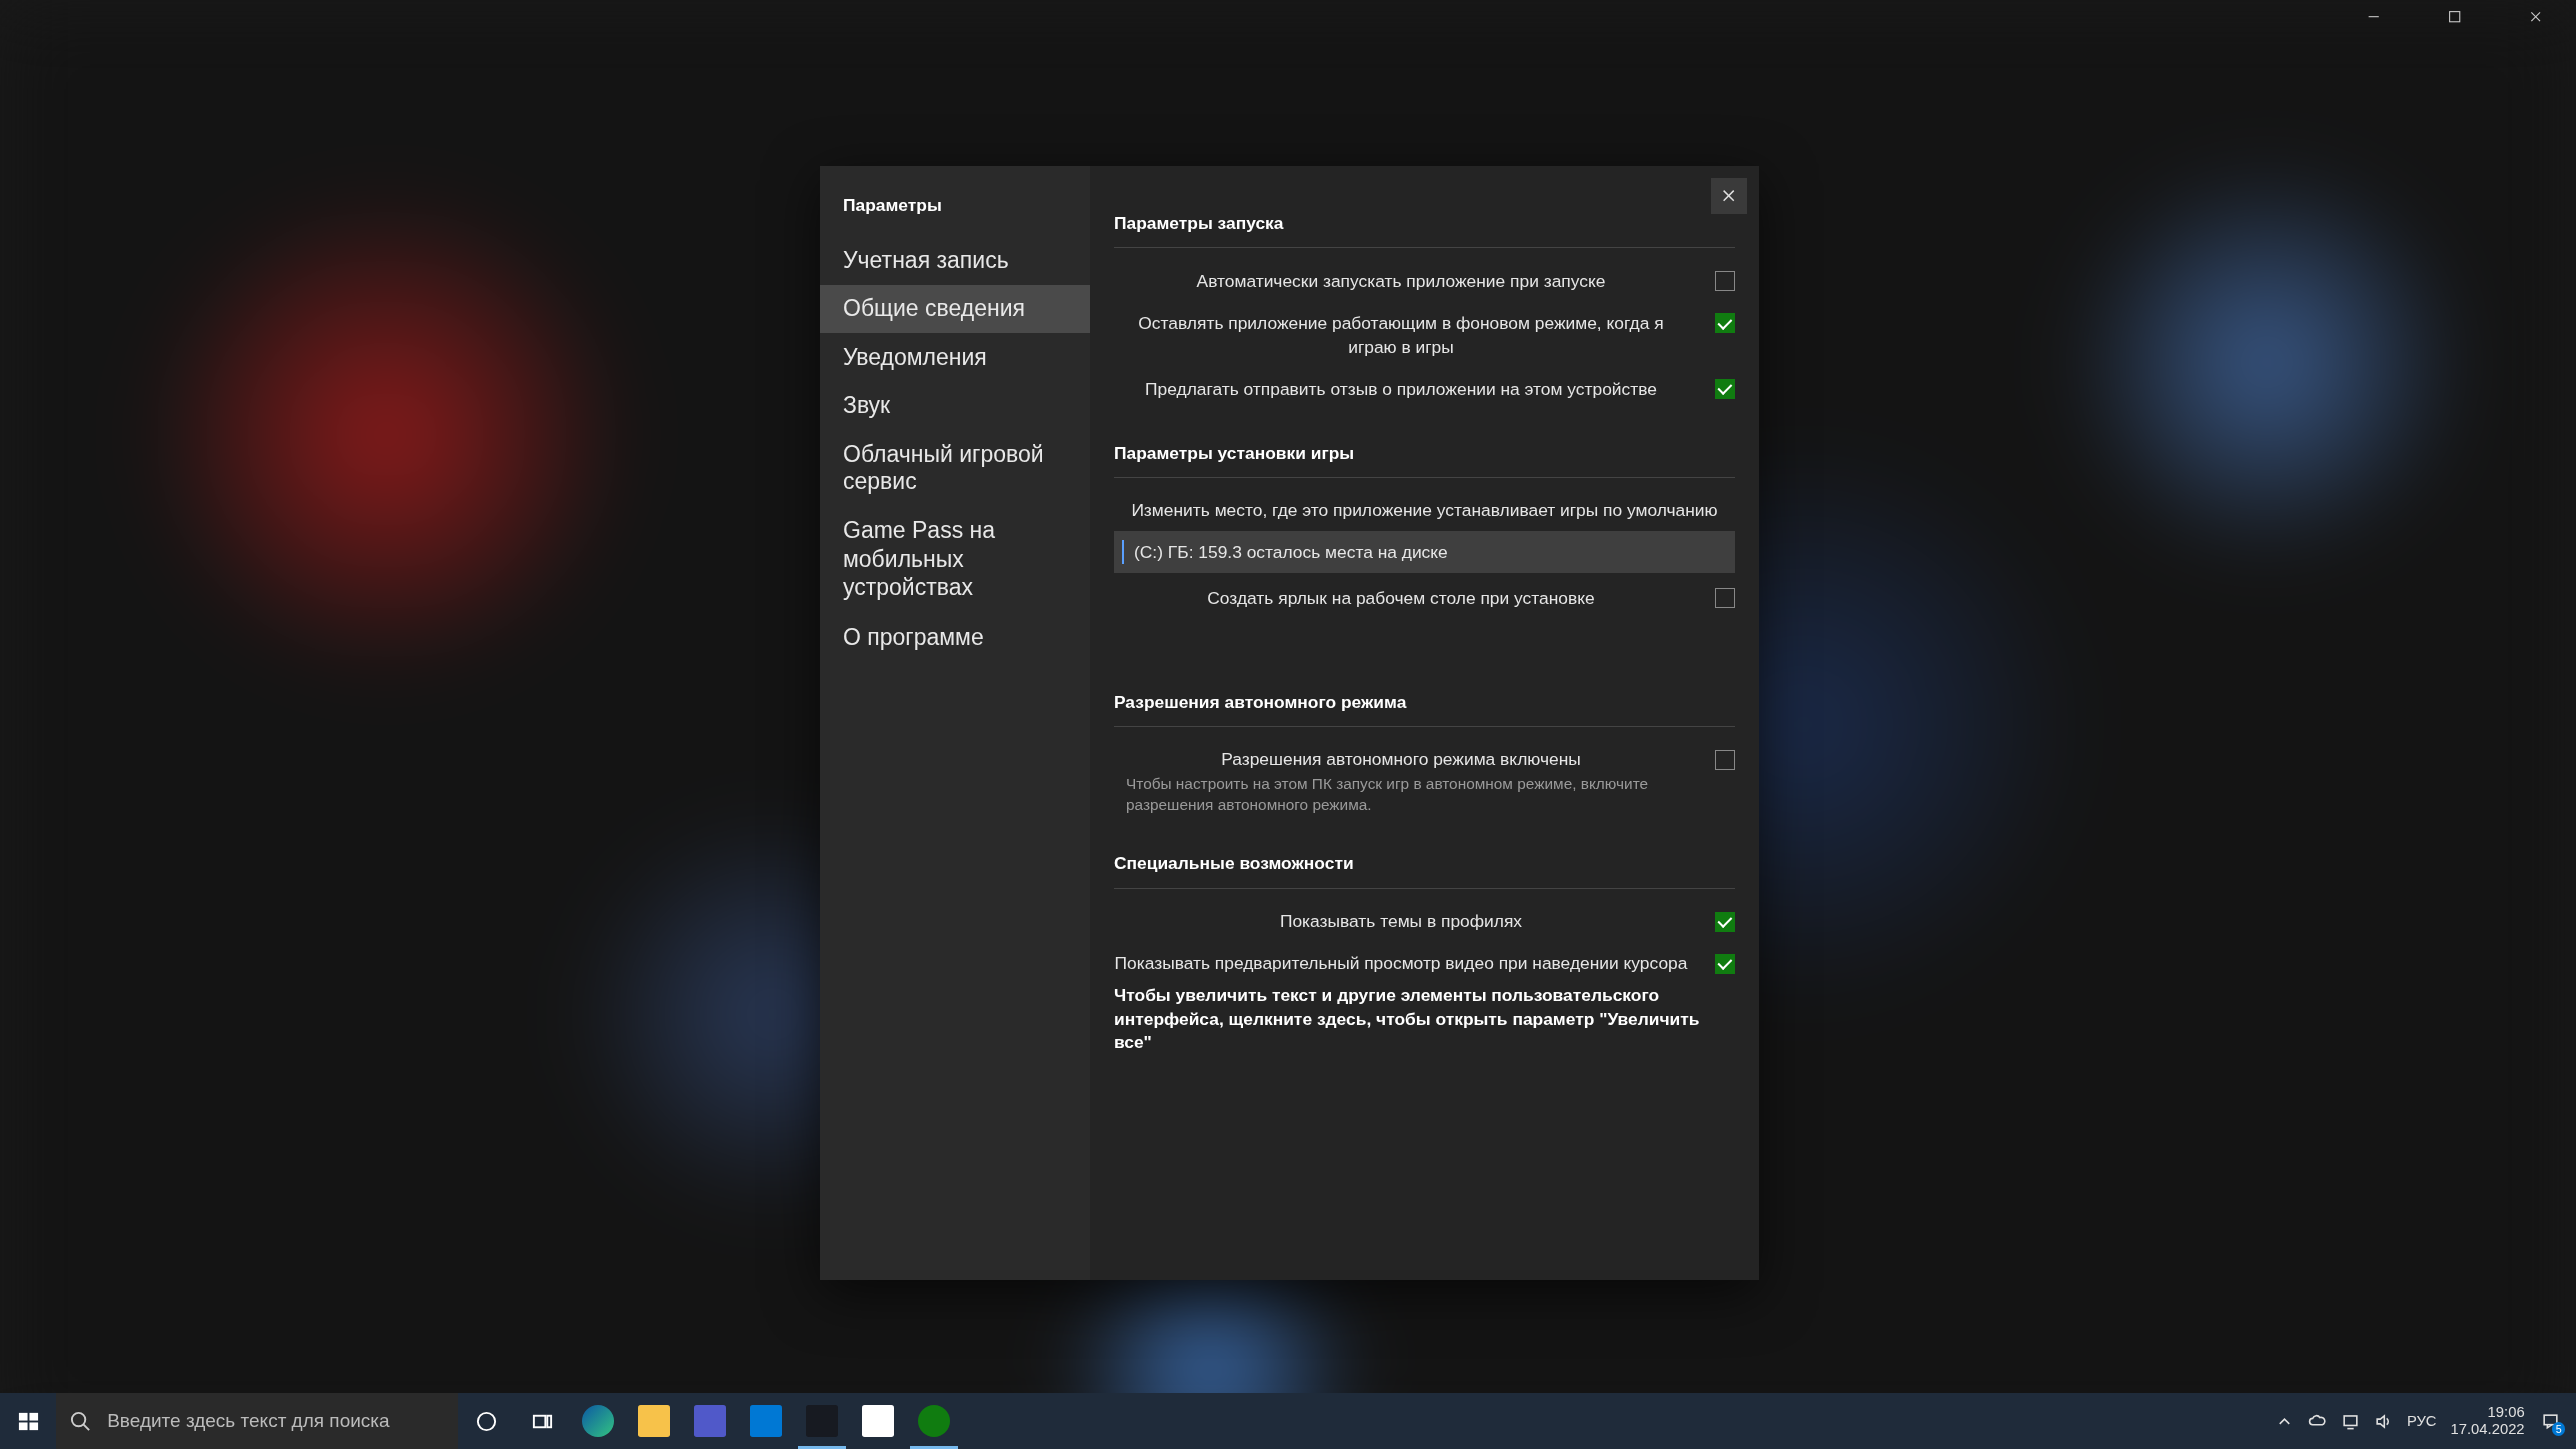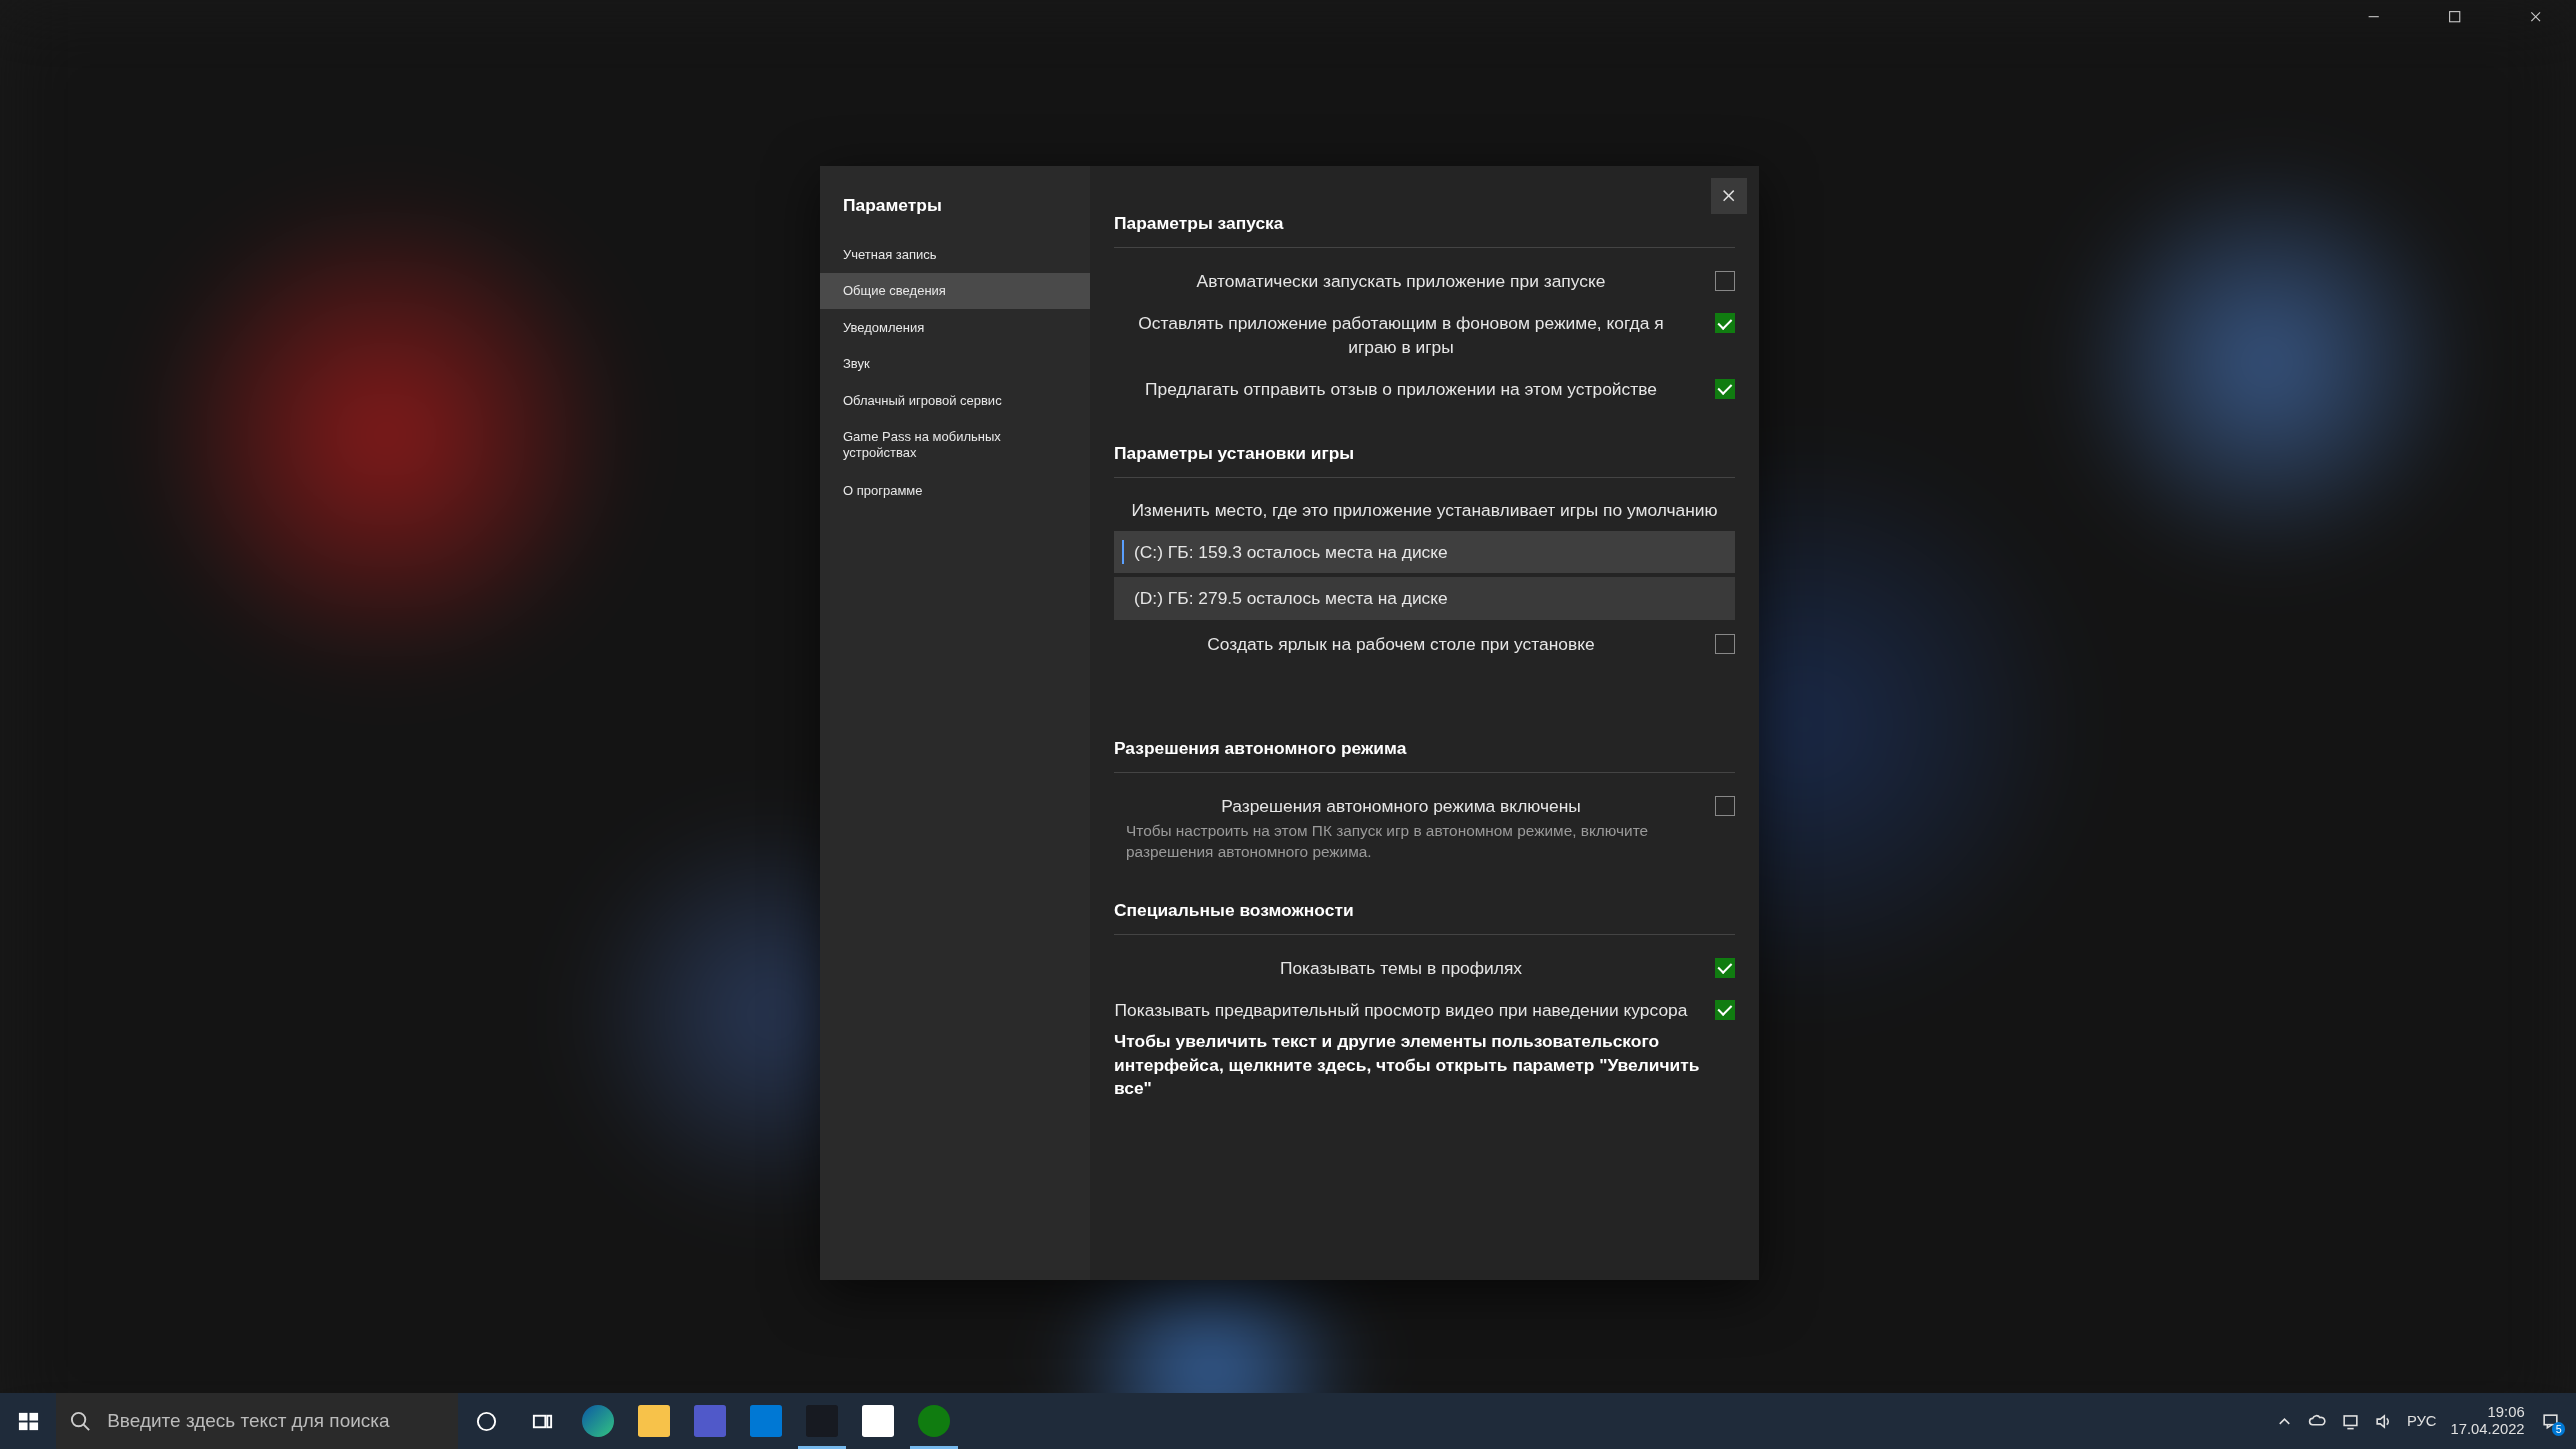--- a/index.html
+++ b/index.html
@@ -45,21 +45,21 @@
   padding-top: 20px;
 }
 .settings-title {
   padding: 9.4px 23px 20px;
   font-size: 17.4px;
   font-weight: 600;
   color: #fff;
 }
 .nav-item {
   padding: 10.7px 23px;
-  font-size: 13px;
+  font-size: 23px;
   color: #e8e8e8;
   cursor: pointer;
 }
 .nav-item.active { background: #4a4a4a; }
 .nav-item.multiline { line-height: 1.25; }
 
 .settings-main {
   flex: 1;
   background: #242424;
   padding: 15px 24px;
@@ -272,21 +272,20 @@
     <div class="setting-row">
       <div class="setting-label">Предлагать отправить отзыв о приложении на этом устройстве</div>
       <div class="checkbox checked"></div>
     </div>
 
     <div class="section-header">Параметры установки игры</div>
     <div class="setting-row" style="padding-bottom:4px">
       <div class="setting-label">Изменить место, где это приложение устанавливает игры по умолчанию</div>
     </div>
     <div class="drive-option selected">(C:) ГБ: 159.3 осталось места на диске</div>
-    <div class="drive-option">(D:) ГБ: 279.5 осталось места на диске</div>
     <div class="setting-row">
       <div class="setting-label">Создать ярлык на рабочем столе при установке</div>
       <div class="checkbox"></div>
     </div>
 
     <div class="section-header" style="margin-top:40px">Разрешения автономного режима</div>
     <div class="setting-row" style="padding-bottom:1.3px">
       <div class="setting-label">Разрешения автономного режима включены</div>
       <div class="checkbox"></div>
     </div>

